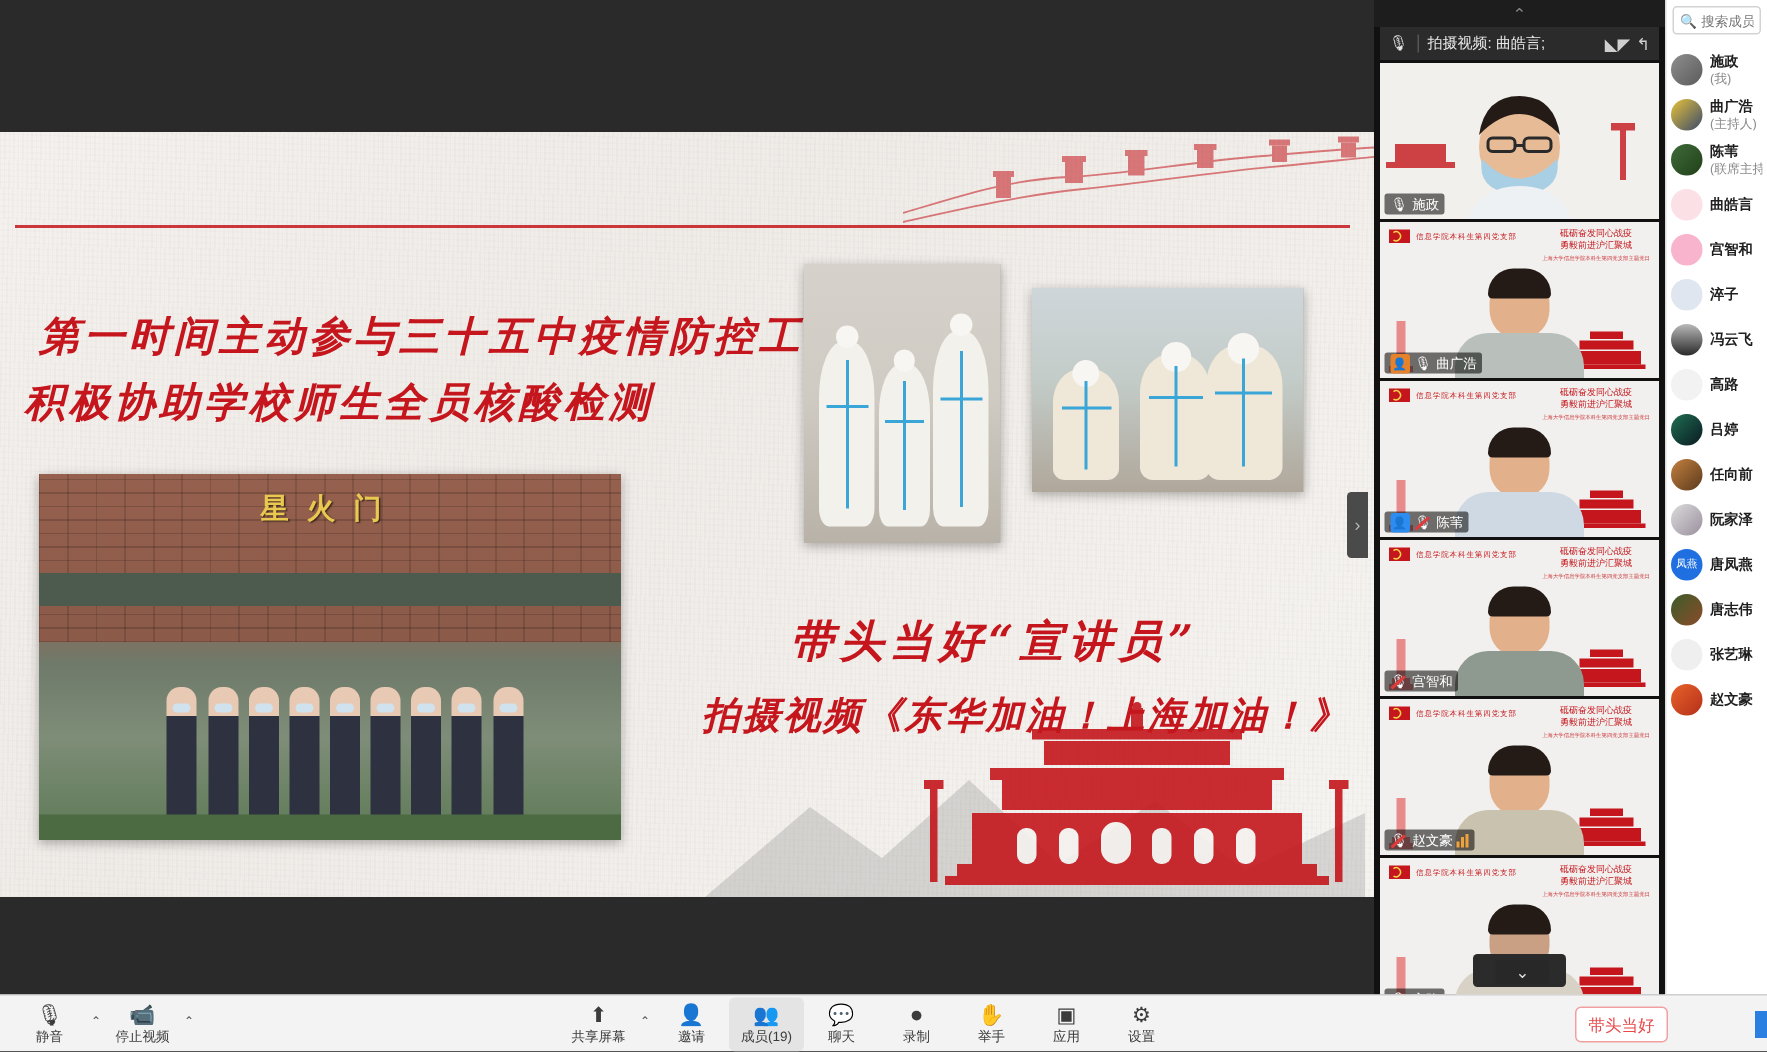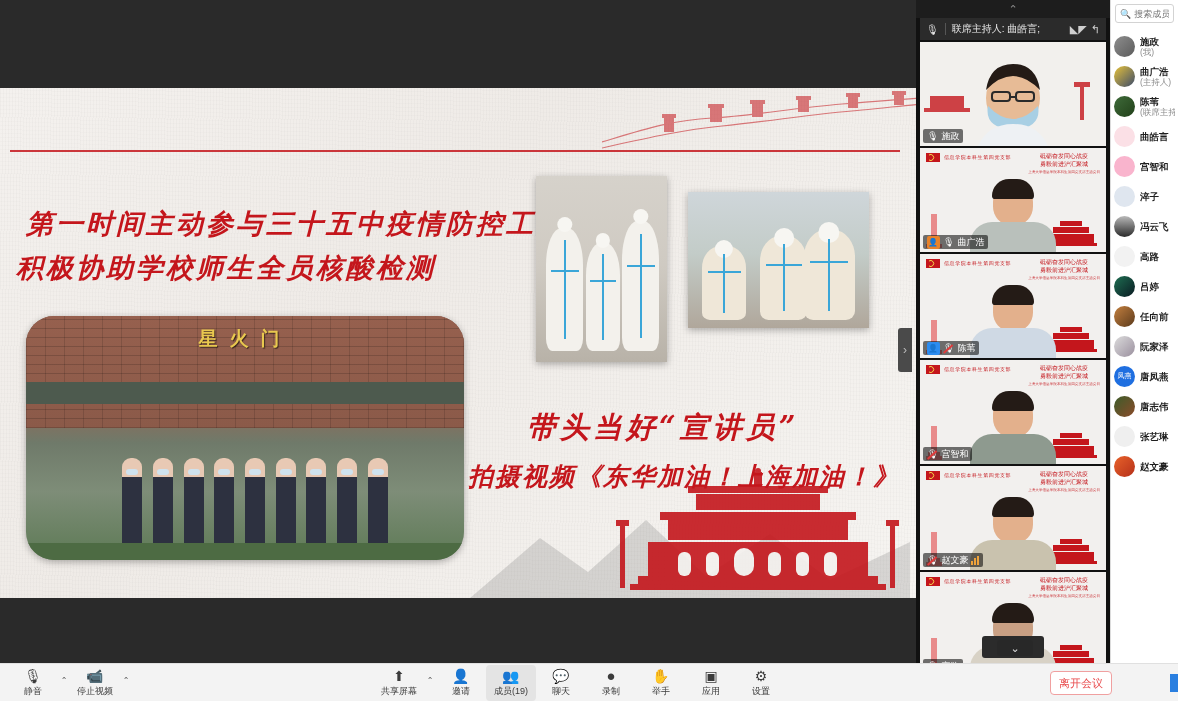--- a/index.html
+++ b/index.html
@@ -59,21 +59,21 @@
              font-family:"DejaVu Serif","Liberation Serif",serif; font-style:italic; }
   .rl1 { left:26px; top:118px; font-size:27px; letter-spacing:3px; }
   .rl2 { left:16px; top:162px; font-size:27px; letter-spacing:3px; }
   .rl3 { left:527px; top:320px; font-size:29px; letter-spacing:4px; }
   .rl4 { left:468px; top:372px; font-size:25px; letter-spacing:2px; }
 
   
   .photo { position:absolute; background:#b9b5ae; box-shadow:0 2px 7px rgba(0,0,0,.30); overflow:hidden; }
   .ph-ppe1 { left:536px; top:190px; width:131px; height:186px; transform:translateY(-102px); }
   .ph-ppe2 { left:688px; top:206px; width:181px; height:136px; transform:translateY(-102px); }
-  .ph-group { left:26px; top:330px; width:438px; height:244px; transform:translateY(-102px);border-radius:28px; }
+  .ph-group { left:26px; top:330px; width:388px; height:244px; transform:translateY(-102px); }
 
   .ppe-bg1{ position:absolute; inset:0;
     background:linear-gradient(180deg,#d6d2cb 0%,#cfcac2 48%,#b8b2a8 100%); }
   .ppe-bg2{ position:absolute; inset:0;
     background:linear-gradient(180deg,#cfd6da 0%,#c3ccc8 45%,#b0a79b 100%); }
   .suit{ position:absolute; bottom:6%; background:#f3f1ec; border-radius:42% 42% 18% 18%/30% 30% 10% 10%; }
   .suit i{ position:absolute; left:50%; top:10%; width:2px; height:80%; background:#3aa6d8; transform:translateX(-50%); }
   .suit b{ position:absolute; left:12%; top:34%; width:76%; height:2px; background:#3aa6d8; }
   .suit em{ position:absolute; left:50%; top:-9%; width:42%; padding-top:42%; background:#f7f6f2;
             border-radius:50%; transform:translateX(-50%); }
@@ -336,21 +336,21 @@
 
     <div class="collapse-handle">›</div>
   </div>
 
   <div class="filmstrip">
     <div class="strip-handle">⌃</div>
 
     <div class="speaking-bar">
       <span>🎙</span>
       <span class="divider"></span>
-      <span>联席主持人: 曲皓言;</span>
+      <span>拍摄视频: 曲皓言;</span>
       <span class="right">
         <span>◣◤</span>
         <span>↰</span>
       </span>
     </div>
 
     <div class="tile" style="top:42px">
       <div class="vbg" style="background:#f0eeeb">
         <svg viewBox="0 0 186 104" width="186" height="104">
           <rect width="186" height="104" fill="#f2f0ed"></rect>
@@ -755,17 +755,17 @@
         <span class="ico">▣</span>
         <span class="lbl">应用</span>
       </div>
 
       <div class="tb-item">
         <span class="ico">⚙</span>
         <span class="lbl">设置</span>
       </div>
     </div>
 
-    <div class="leave-btn">离开会议</div>
+    <div class="leave-btn">带头当好</div>
     <div class="leave-accent"></div>
   </div>
 
 </div>
 
 </body></html>

